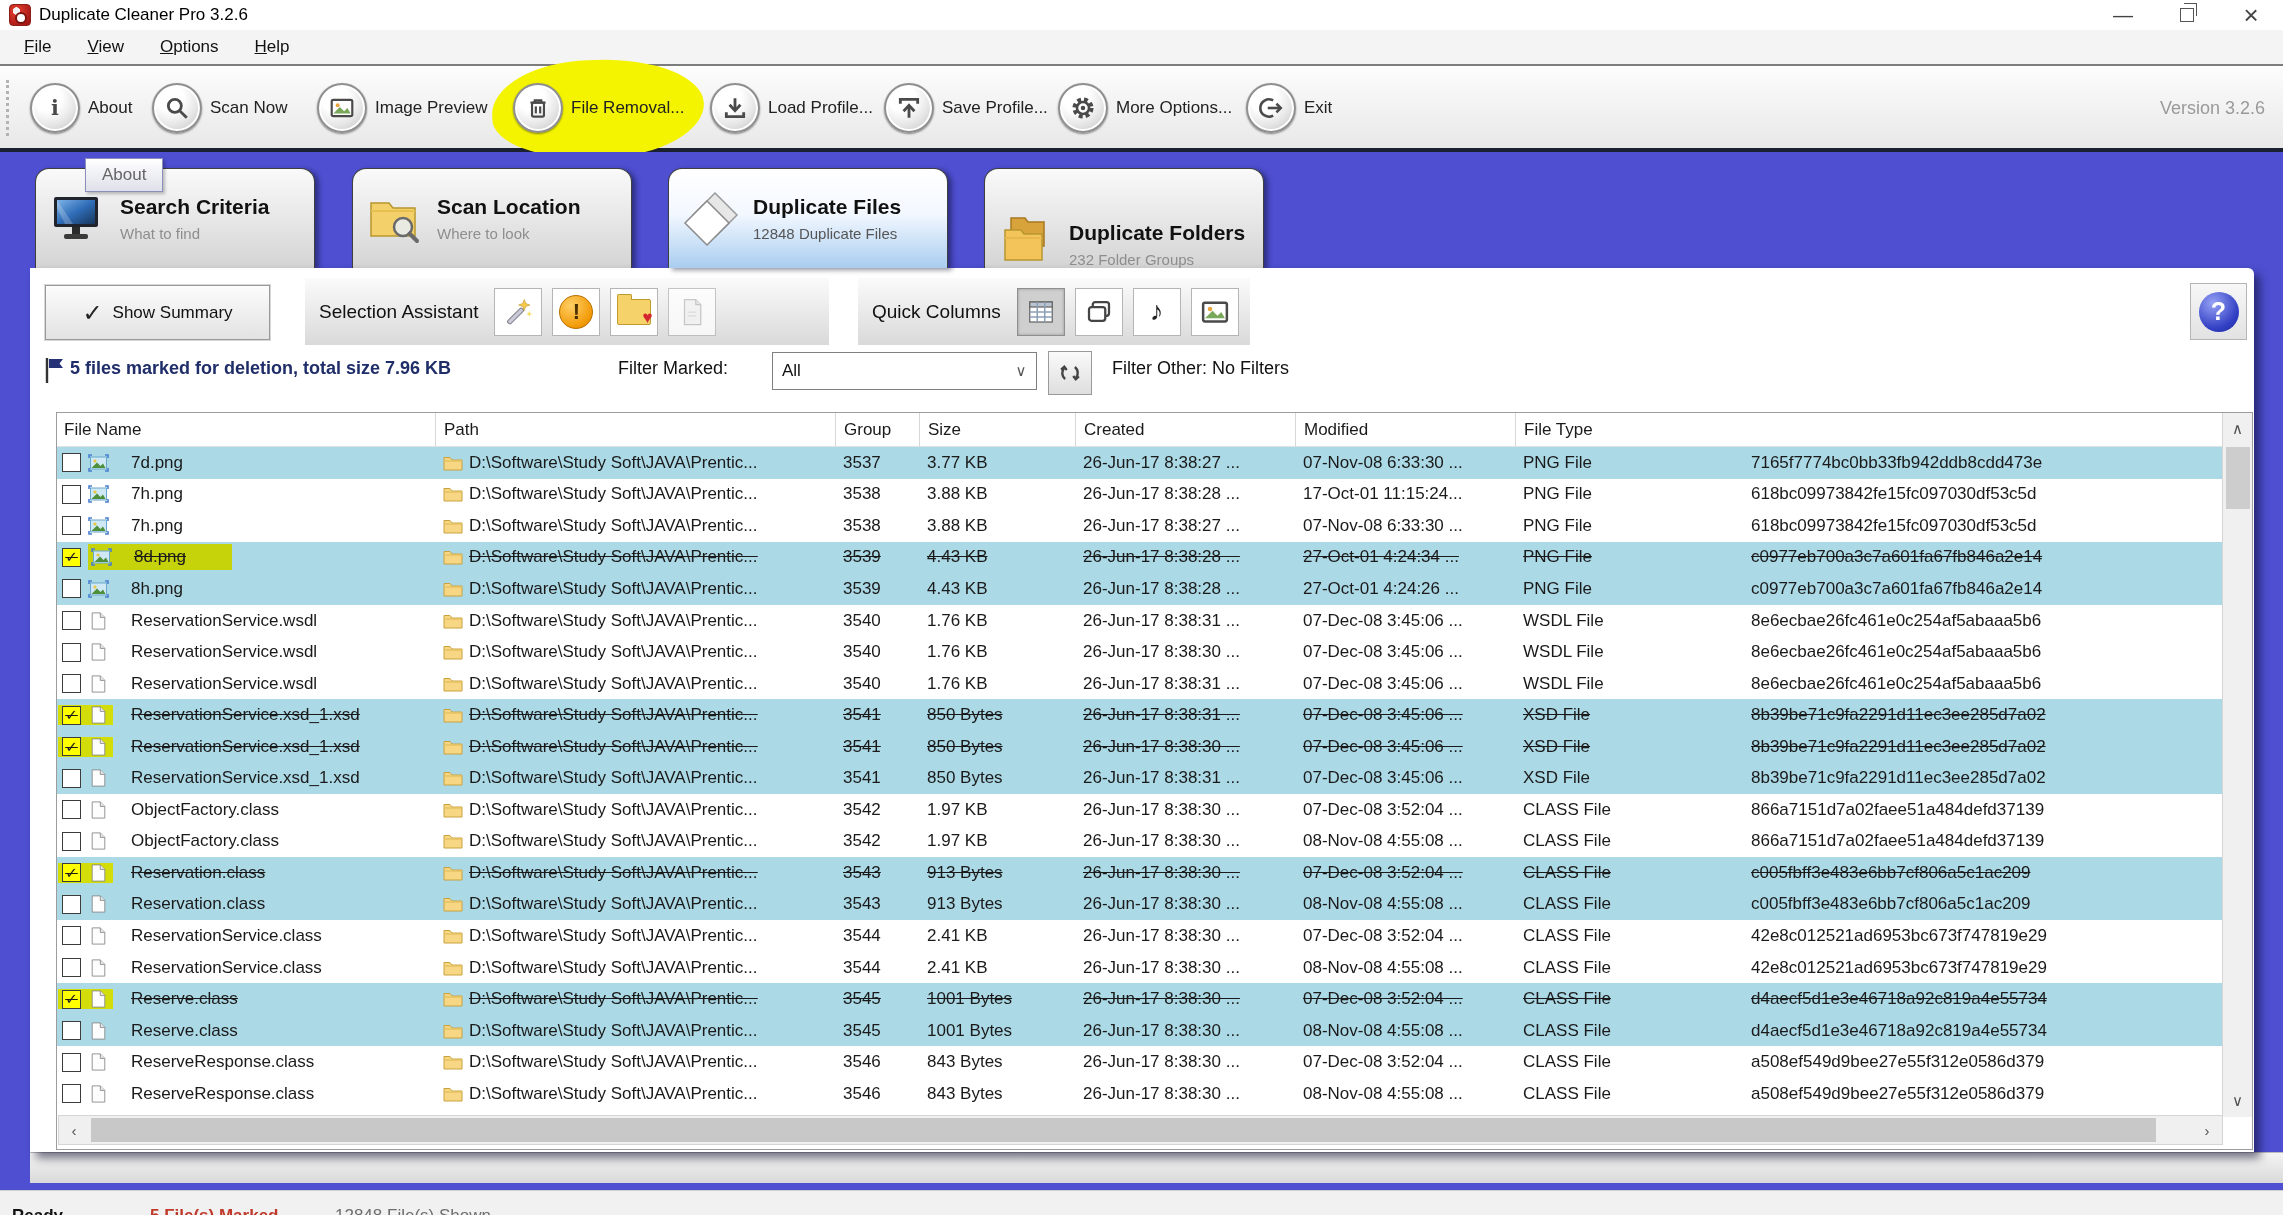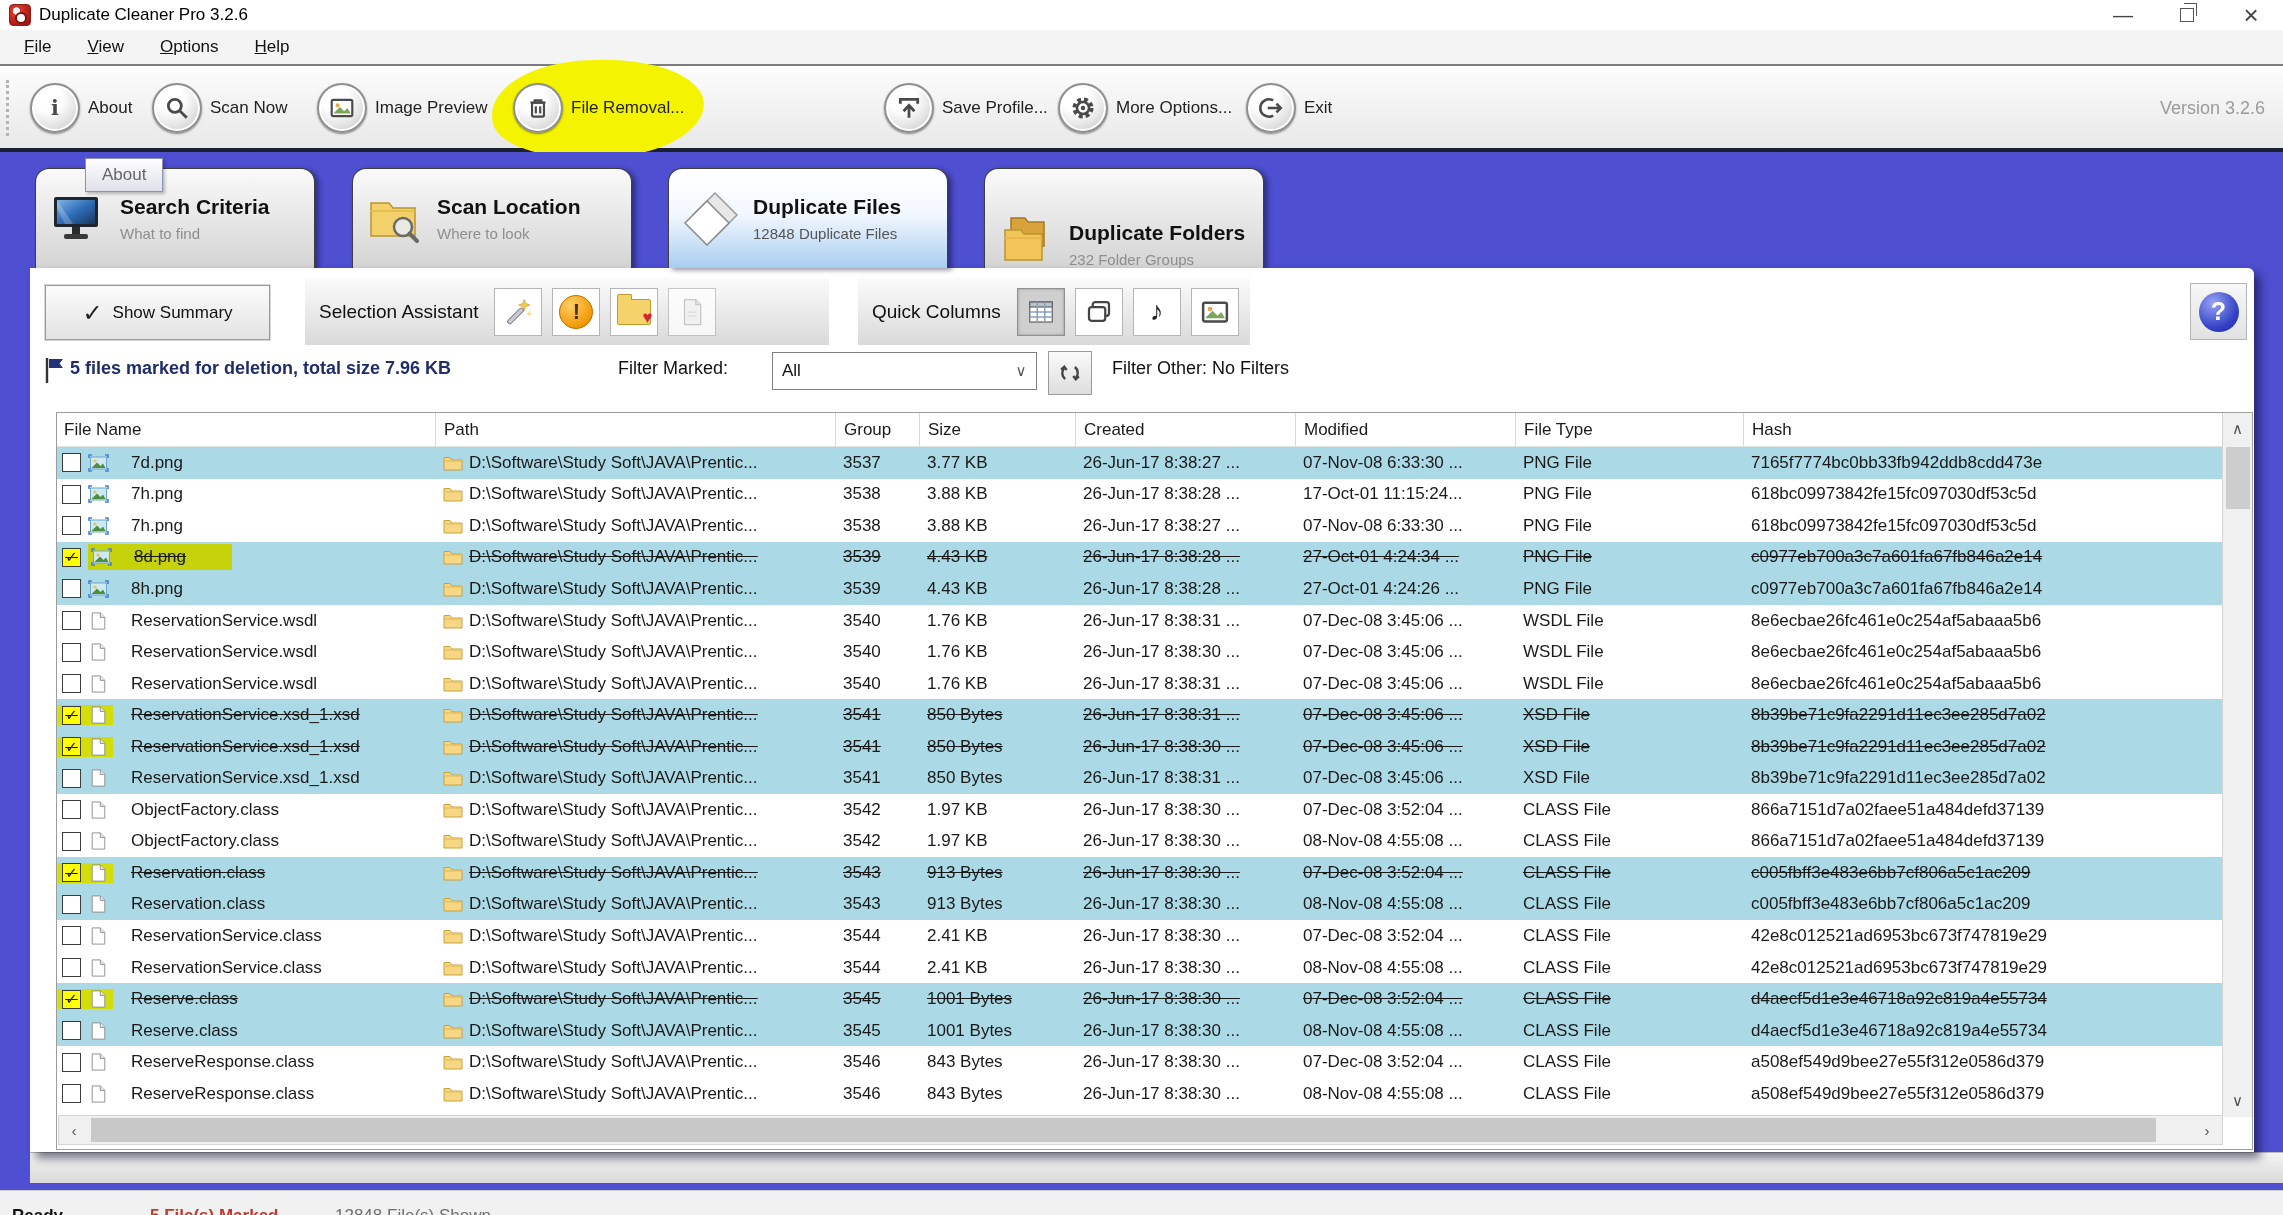--- a/index.html
+++ b/index.html
@@ -225,20 +225,30 @@
           <svg viewBox="0 0 24 24" fill="none" stroke="#4a4a4a" stroke-width="2">
             <path d="M5 7h14"></path>
             <path d="M9 7V5h6v2"></path>
             <rect x="6.5" y="7" width="11" height="13" rx="1.5"></rect>
             <line x1="10" y1="10.5" x2="10" y2="17"></line>
             <line x1="14" y1="10.5" x2="14" y2="17"></line>
           </svg>
         </span>
       <span class="tlabel">File Removal...</span>
     </div>
+    <div class="tbtn" style="left:710px">
+      <span class="tcircle">
+          <svg viewBox="0 0 24 24" fill="none" stroke="#4a4a4a" stroke-width="2.6">
+            <line x1="12" y1="3" x2="12" y2="13"></line>
+            <polyline points="7,9 12,14.5 17,9"></polyline>
+            <path d="M4 16v4h16v-4"></path>
+          </svg>
+        </span>
+      <span class="tlabel">Load Profile...</span>
+    </div>
     <div class="tbtn" style="left:884px">
       <span class="tcircle">
           <svg viewBox="0 0 24 24" fill="none" stroke="#4a4a4a" stroke-width="2.6">
             <line x1="12" y1="21" x2="12" y2="11"></line>
             <polyline points="7,15 12,9.5 17,15"></polyline>
             <path d="M4 8V4h16v4"></path>
           </svg>
         </span>
       <span class="tlabel">Save Profile...</span>
     </div>
@@ -411,21 +421,20 @@
 
       <div class="table">
         <div class="thead">
           <div class="hc">File Name</div>
           <div class="hc">Path</div>
           <div class="hc">Group</div>
           <div class="hc">Size</div>
           <div class="hc">Created</div>
           <div class="hc">Modified</div>
           <div class="hc">File Type</div>
-          <div class="hc">Hash</div>
         </div>
         <div class="tbody">
             <div class="trow blue">
     <div class="c name-c">
       <span class="cb"></span>
       <span class="hlwrap">
         <span class="ficon">
                     <svg viewBox="0 0 21 18">
                       <path d="M1 4V1h3M17 1h3v3M20 14v3h-3M4 17H1v-3" fill="none" stroke="#4a7fd0" stroke-width="1.6"></path>
                       <rect x="2.5" y="3" width="16" height="12" fill="#cfe8f5" stroke="#6aa7cc"></rect>

